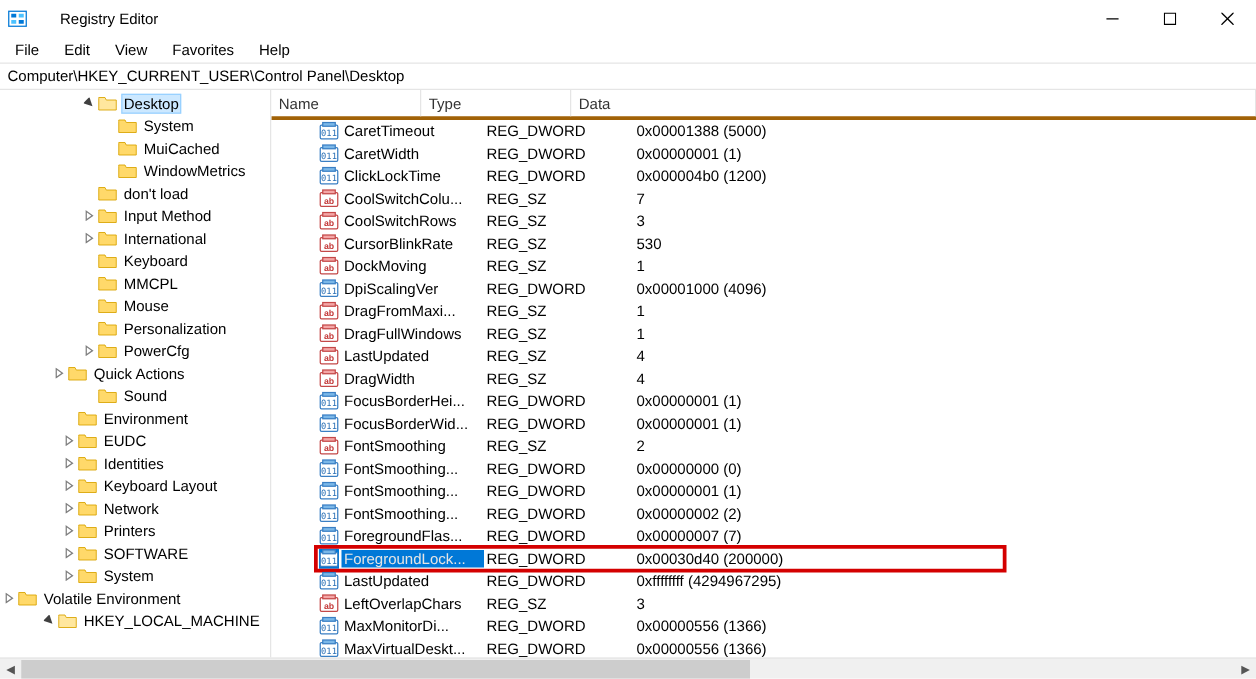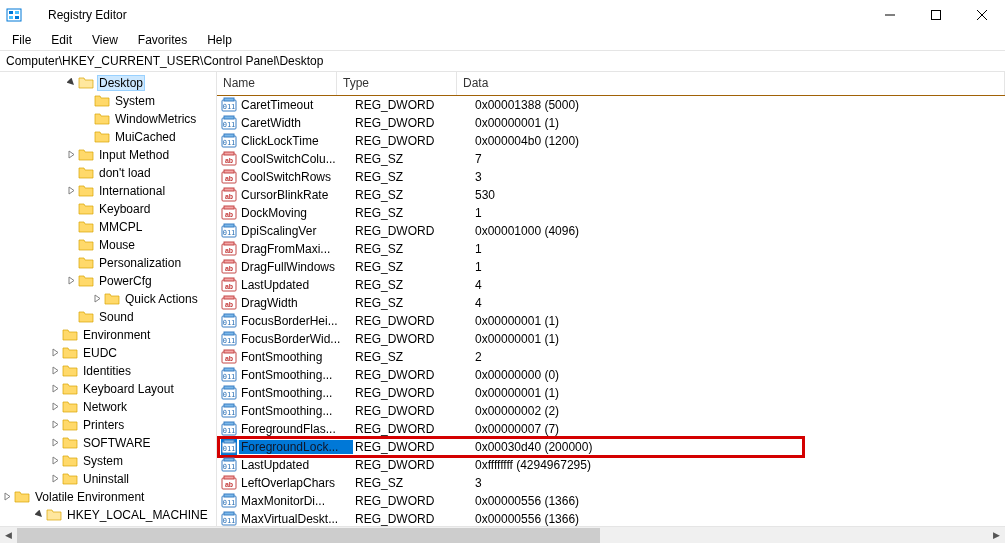--- a/index.html
+++ b/index.html
@@ -16,33 +16,33 @@
 .content { flex: 1; display: flex; min-height: 0; }
 .tree-pane { width: 217px; border-right: 1px solid #e5e5e5; overflow-y: auto; overflow-x: auto; position: relative; }
 .tree { padding: 2px 0 2px 0; }
 .tree-row { display: flex; align-items: center; height: 18px; white-space: nowrap; }
 .tree-toggle { width: 14px; text-align: center; font-size: 9px; color: #666; display: inline-block; }
 .tree-toggle.empty { visibility: hidden; }
 .folder-icon { width: 16px; height: 14px; margin-right: 3px; display: inline-block; }
 .tree-label { padding: 0 2px; }
 .tree-row.selected .tree-label { background: #cce8ff; border: 1px solid #99d1ff; padding: 0 1px; }
 .list-pane { flex: 1; display: flex; flex-direction: column; overflow: hidden; }
-.list-header { display: flex; height: 24px; border-bottom: 1px solid #a16207; background: #fff; }
+.list-header { display: flex; height: 24px; border-bottom: 3px solid #a16207; background: #fff; }
 .col-h { padding: 4px 6px; border-right: 1px solid #e5e5e5; color: #333; font-weight: normal; }
 .col-name { width: 120px; }
 .col-type { width: 120px; }
 .col-data { flex: 1; }
-.list-body { flex: 1; overflow-y: auto; }
+.list-body { flex: 1; overflow-y: auto; margin-left: 34px; }
 .list-row { display: flex; align-items: center; height: 18px; position: relative; }
 .list-row .cell { padding: 0 2px; overflow: hidden; text-overflow: ellipsis; white-space: nowrap; }
 .val-icon { width: 16px; height: 16px; margin: 0 2px 0 4px; flex-shrink: 0; }
 .cell-name { width: 114px; }
 .cell-type { width: 120px; }
 .cell-data { flex: 1; }
-.list-row.highlighted .cell-name { background: #0078d7; color: #0f172a; }
+.list-row.highlighted .cell-name { background: #0078d7; color: #e5e5e5; }
 .list-row.highlighted .val-icon-wrap { background: #0078d7; }
 .highlight-box { position: absolute; border: 3px solid #d40000; pointer-events: none; }
 .hscroll-bottom { height: 17px; border-top: 1px solid #e5e5e5; background: #f0f0f0; display: flex; align-items: center; }
 .hscroll-bottom .arrow { width: 17px; height: 17px; display: flex; align-items: center; justify-content: center; font-size: 9px; color: #555; }
 .hscroll-bottom .track { flex: 1; height: 17px; position: relative; }
 .hscroll-bottom .thumb { position: absolute; height: 15px; top: 1px; background: #cdcdcd; }
 </style>
 </head>
 <body>
 
@@ -106,46 +106,46 @@
           <span class="folder-icon"><svg viewBox="0 0 16 14">
               <path d="M1 3 L1 12 L15 12 L15 4 L7 4 L6 2 L1 2 Z" fill="#ffd96a" stroke="#d9a400" stroke-width="0.7"></path>
             </svg></span>
           <span class="tree-label">System</span>
         </div>
         <div class="tree-row" style="padding-left: 80px;">
           <span class="tree-toggle empty"></span>
           <span class="folder-icon"><svg viewBox="0 0 16 14">
               <path d="M1 3 L1 12 L15 12 L15 4 L7 4 L6 2 L1 2 Z" fill="#ffd96a" stroke="#d9a400" stroke-width="0.7"></path>
             </svg></span>
+          <span class="tree-label">MuiCached</span>
+        </div>
+        <div class="tree-row" style="padding-left: 80px;">
+          <span class="tree-toggle empty"></span>
+          <span class="folder-icon"><svg viewBox="0 0 16 14">
+              <path d="M1 3 L1 12 L15 12 L15 4 L7 4 L6 2 L1 2 Z" fill="#ffd96a" stroke="#d9a400" stroke-width="0.7"></path>
+            </svg></span>
           <span class="tree-label">WindowMetrics</span>
         </div>
-        <div class="tree-row" style="padding-left: 80px;">
-          <span class="tree-toggle empty"></span>
-          <span class="folder-icon"><svg viewBox="0 0 16 14">
-              <path d="M1 3 L1 12 L15 12 L15 4 L7 4 L6 2 L1 2 Z" fill="#ffd96a" stroke="#d9a400" stroke-width="0.7"></path>
-            </svg></span>
-          <span class="tree-label">MuiCached</span>
+        <div class="tree-row" style="padding-left: 64px;">
+          <span class="tree-toggle empty"></span>
+          <span class="folder-icon"><svg viewBox="0 0 16 14">
+              <path d="M1 3 L1 12 L15 12 L15 4 L7 4 L6 2 L1 2 Z" fill="#ffd96a" stroke="#d9a400" stroke-width="0.7"></path>
+            </svg></span>
+          <span class="tree-label">don't load</span>
         </div>
         <div class="tree-row" style="padding-left: 64px;">
           <span class="tree-toggle"><svg width="9" height="9">
               <path d="M2 1 L7 4.5 L2 8 Z" fill="none" stroke="#808080"></path>
             </svg></span>
           <span class="folder-icon"><svg viewBox="0 0 16 14">
               <path d="M1 3 L1 12 L15 12 L15 4 L7 4 L6 2 L1 2 Z" fill="#ffd96a" stroke="#d9a400" stroke-width="0.7"></path>
             </svg></span>
           <span class="tree-label">Input Method</span>
         </div>
         <div class="tree-row" style="padding-left: 64px;">
-          <span class="tree-toggle empty"></span>
-          <span class="folder-icon"><svg viewBox="0 0 16 14">
-              <path d="M1 3 L1 12 L15 12 L15 4 L7 4 L6 2 L1 2 Z" fill="#ffd96a" stroke="#d9a400" stroke-width="0.7"></path>
-            </svg></span>
-          <span class="tree-label">don't load</span>
-        </div>
-        <div class="tree-row" style="padding-left: 64px;">
           <span class="tree-toggle"><svg width="9" height="9">
               <path d="M2 1 L7 4.5 L2 8 Z" fill="none" stroke="#808080"></path>
             </svg></span>
           <span class="folder-icon"><svg viewBox="0 0 16 14">
               <path d="M1 3 L1 12 L15 12 L15 4 L7 4 L6 2 L1 2 Z" fill="#ffd96a" stroke="#d9a400" stroke-width="0.7"></path>
             </svg></span>
           <span class="tree-label">International</span>
         </div>
         <div class="tree-row" style="padding-left: 64px;">
           <span class="tree-toggle empty"></span>
@@ -177,21 +177,21 @@
         </div>
         <div class="tree-row" style="padding-left: 64px;">
           <span class="tree-toggle"><svg width="9" height="9">
               <path d="M2 1 L7 4.5 L2 8 Z" fill="none" stroke="#808080"></path>
             </svg></span>
           <span class="folder-icon"><svg viewBox="0 0 16 14">
               <path d="M1 3 L1 12 L15 12 L15 4 L7 4 L6 2 L1 2 Z" fill="#ffd96a" stroke="#d9a400" stroke-width="0.7"></path>
             </svg></span>
           <span class="tree-label">PowerCfg</span>
         </div>
-        <div class="tree-row" style="padding-left: 90px;">
+        <div class="tree-row" style="padding-left: 40px;">
           <span class="tree-toggle"><svg width="9" height="9">
               <path d="M2 1 L7 4.5 L2 8 Z" fill="none" stroke="#808080"></path>
             </svg></span>
           <span class="folder-icon"><svg viewBox="0 0 16 14">
               <path d="M1 3 L1 12 L15 12 L15 4 L7 4 L6 2 L1 2 Z" fill="#ffd96a" stroke="#d9a400" stroke-width="0.7"></path>
             </svg></span>
           <span class="tree-label">Quick Actions</span>
         </div>
         <div class="tree-row" style="padding-left: 64px;">
           <span class="tree-toggle empty"></span>
@@ -262,29 +262,20 @@
           <span class="tree-label">SOFTWARE</span>
         </div>
         <div class="tree-row" style="padding-left: 48px;">
           <span class="tree-toggle"><svg width="9" height="9">
               <path d="M2 1 L7 4.5 L2 8 Z" fill="none" stroke="#808080"></path>
             </svg></span>
           <span class="folder-icon"><svg viewBox="0 0 16 14">
               <path d="M1 3 L1 12 L15 12 L15 4 L7 4 L6 2 L1 2 Z" fill="#ffd96a" stroke="#d9a400" stroke-width="0.7"></path>
             </svg></span>
           <span class="tree-label">System</span>
-        </div>
-        <div class="tree-row" style="padding-left: 48px;">
-          <span class="tree-toggle"><svg width="9" height="9">
-              <path d="M2 1 L7 4.5 L2 8 Z" fill="none" stroke="#808080"></path>
-            </svg></span>
-          <span class="folder-icon"><svg viewBox="0 0 16 14">
-              <path d="M1 3 L1 12 L15 12 L15 4 L7 4 L6 2 L1 2 Z" fill="#ffd96a" stroke="#d9a400" stroke-width="0.7"></path>
-            </svg></span>
-          <span class="tree-label">Uninstall</span>
         </div>
         <div class="tree-row" style="">
           <span class="tree-toggle"><svg width="9" height="9">
               <path d="M2 1 L7 4.5 L2 8 Z" fill="none" stroke="#808080"></path>
             </svg></span>
           <span class="folder-icon"><svg viewBox="0 0 16 14">
               <path d="M1 3 L1 12 L15 12 L15 4 L7 4 L6 2 L1 2 Z" fill="#ffd96a" stroke="#d9a400" stroke-width="0.7"></path>
             </svg></span>
           <span class="tree-label">Volatile Environment</span>
         </div>

